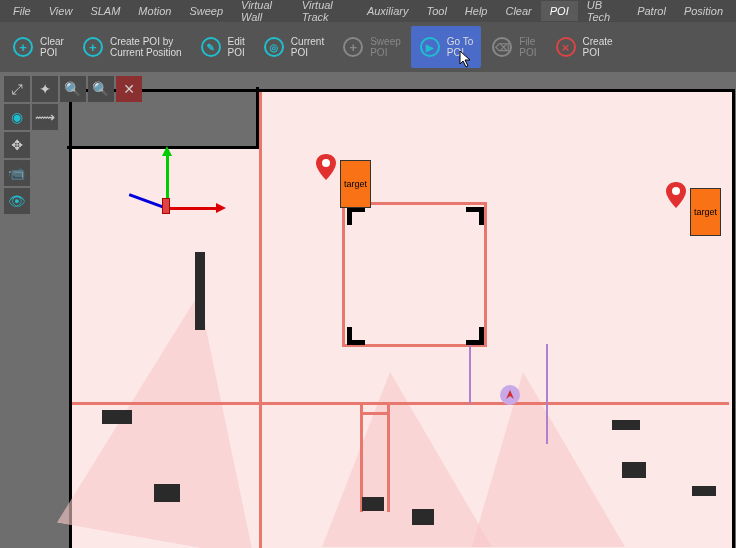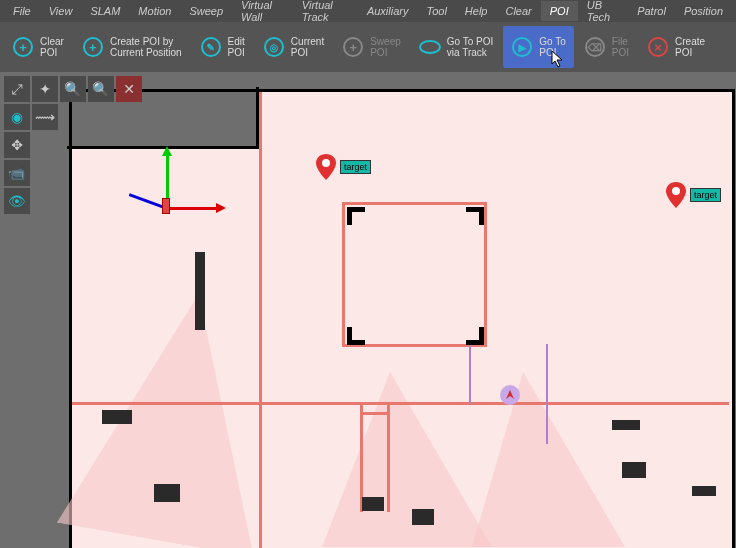--- a/index.html
+++ b/index.html
@@ -28,21 +28,21 @@
 .side-tools { position: absolute; top: 4px; left: 4px; display: flex; flex-direction: column; gap: 2px; z-index: 10; }
 .side-row { display: flex; gap: 2px; }
 .side-btn { width: 26px; height: 26px; background: #4a4a4a; display: flex; align-items: center; justify-content: center; cursor: pointer; color: #ccc; font-size: 14px; }
 .side-btn.red { background: #8a3030; }
 
 .map { position: absolute; background: #fde8e8; }
 .wall { position: absolute; background: #e8776e; }
 
 .poi-marker { position: absolute; width: 20px; height: 26px; }
 .poi-marker svg { width: 100%; height: 100%; }
-.poi-label { position: absolute; background: #14b8a6; border: 1px solid #333; font-size: 9px; padding: 1px 3px; }
+.poi-label { position: absolute; background: #f97316; border: 1px solid #333; font-size: 9px; padding: 18px 3px; }
 
 .robot-dot { position: absolute; width: 20px; height: 20px; background: #c9a8e8; border-radius: 50%; display:flex; align-items:center; justify-content:center; }
 
 .axis { position: absolute; }
 .axis-x { width: 55px; height: 3px; background: #d00; }
 .axis-y { width: 3px; height: 55px; background: #0c0; }
 .axis-z { width: 40px; height: 3px; background: #00d; transform: rotate(20deg); }
 .axis-origin { position: absolute; width: 8px; height: 16px; background: #d44; border:1px solid #a00;}
 
 .cursor { position: absolute; width: 14px; height: 18px; z-index: 50; }
@@ -112,29 +112,20 @@
   </div>
   <div class="tool-btn disabled">
     <div class="icon-wrap">
         <div class="icon-circle disabled">+</div>
       </div>
     <div class="labels">
         <span class="label-main">Sweep</span>
         <span class="label-sub">POI</span>
       </div>
   </div>
-  <div class="tool-btn">
-    <div class="icon-wrap">
-        <div class="icon-oval"></div>
-      </div>
-    <div class="labels">
-        <span class="label-main">Go To POI</span>
-        <span class="label-sub">via Track</span>
-      </div>
-  </div>
   <div class="tool-btn highlighted">
     <div class="icon-wrap">
         <div class="icon-circle" style="font-size:10px">▶</div>
       </div>
     <div class="labels">
         <span class="label-main">Go To</span>
         <span class="label-sub">POI</span>
       </div>
     <svg class="cursor" style="left:48px;top:24px" viewBox="0 0 14 18">
         <path d="M1,1 L1,14 L4,11 L7,17 L9,16 L6,10 L11,10 Z" fill="#fff" stroke="#000" stroke-width="1"></path>

